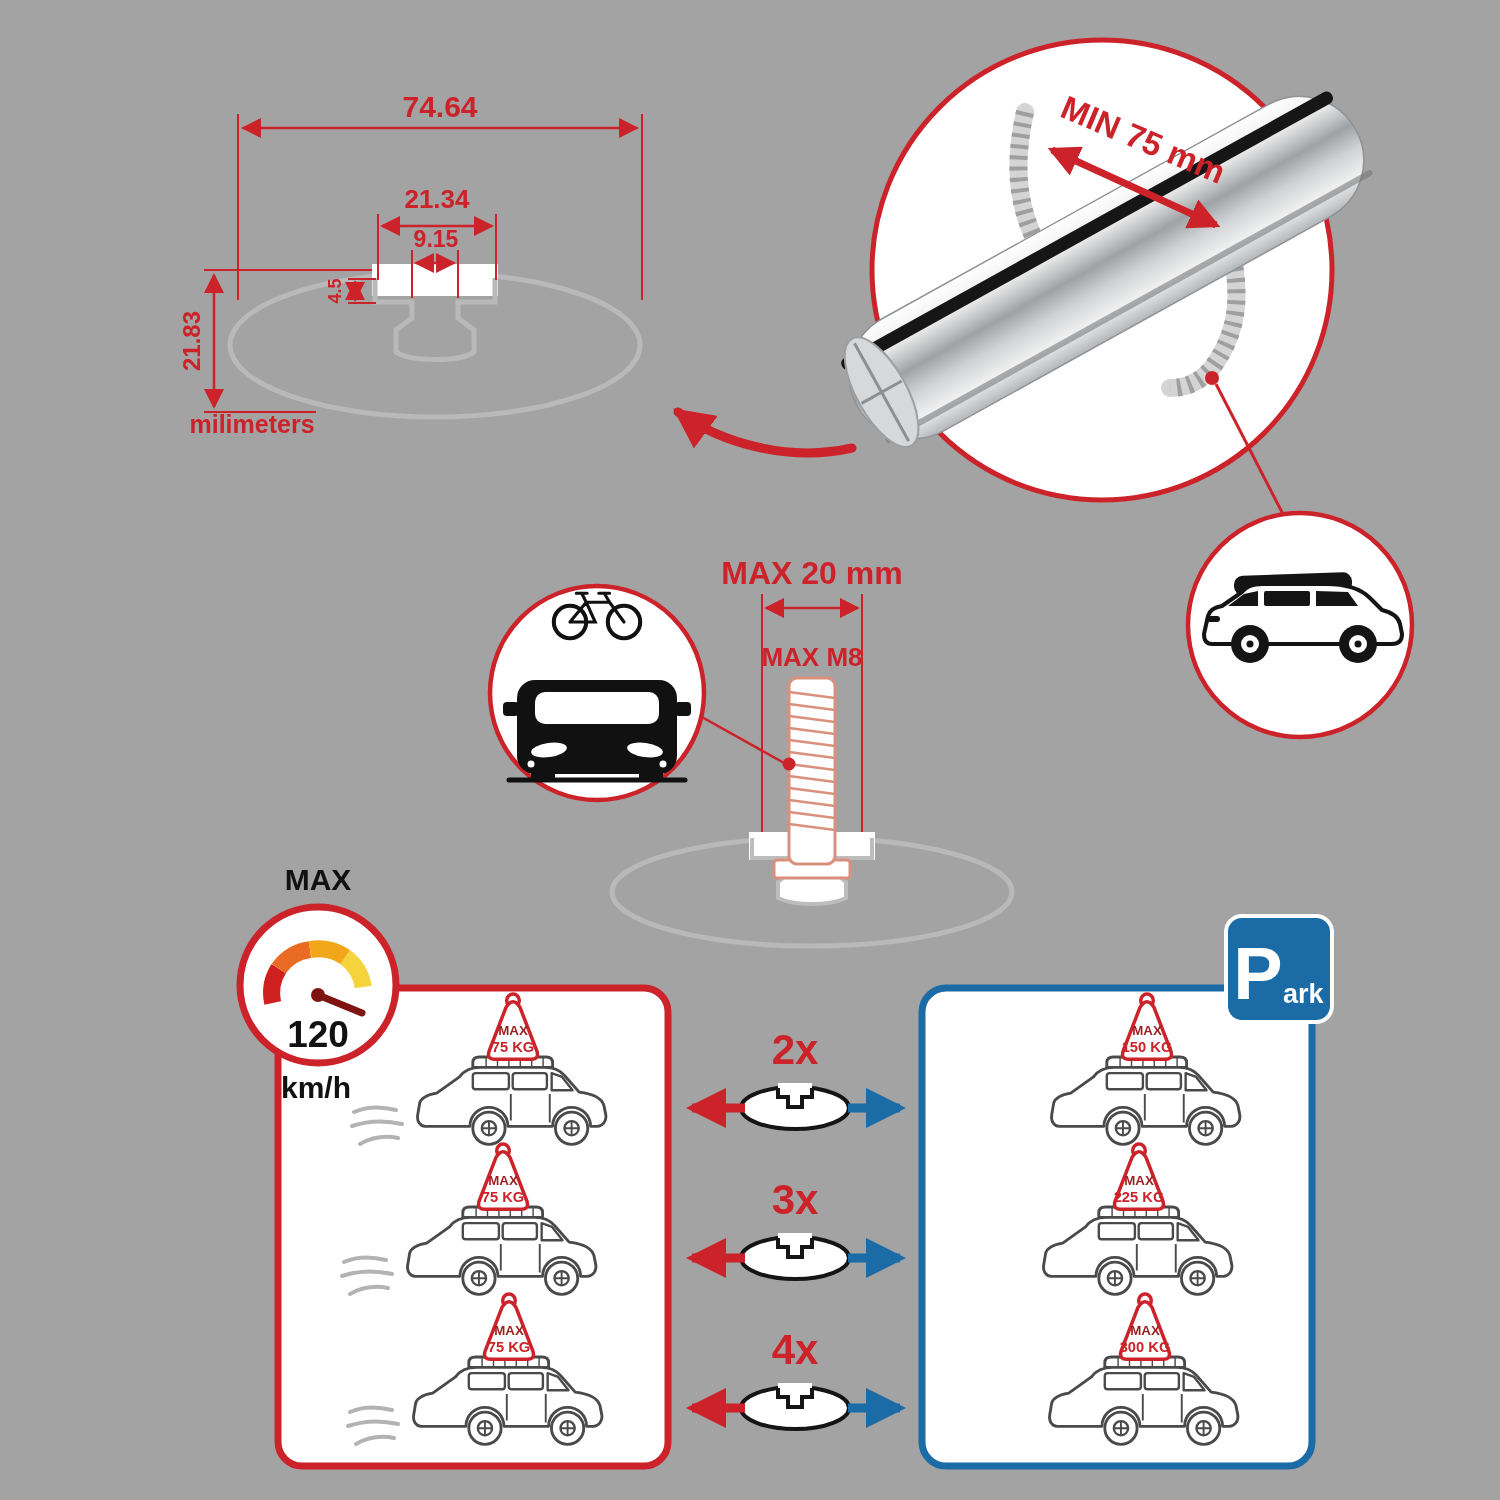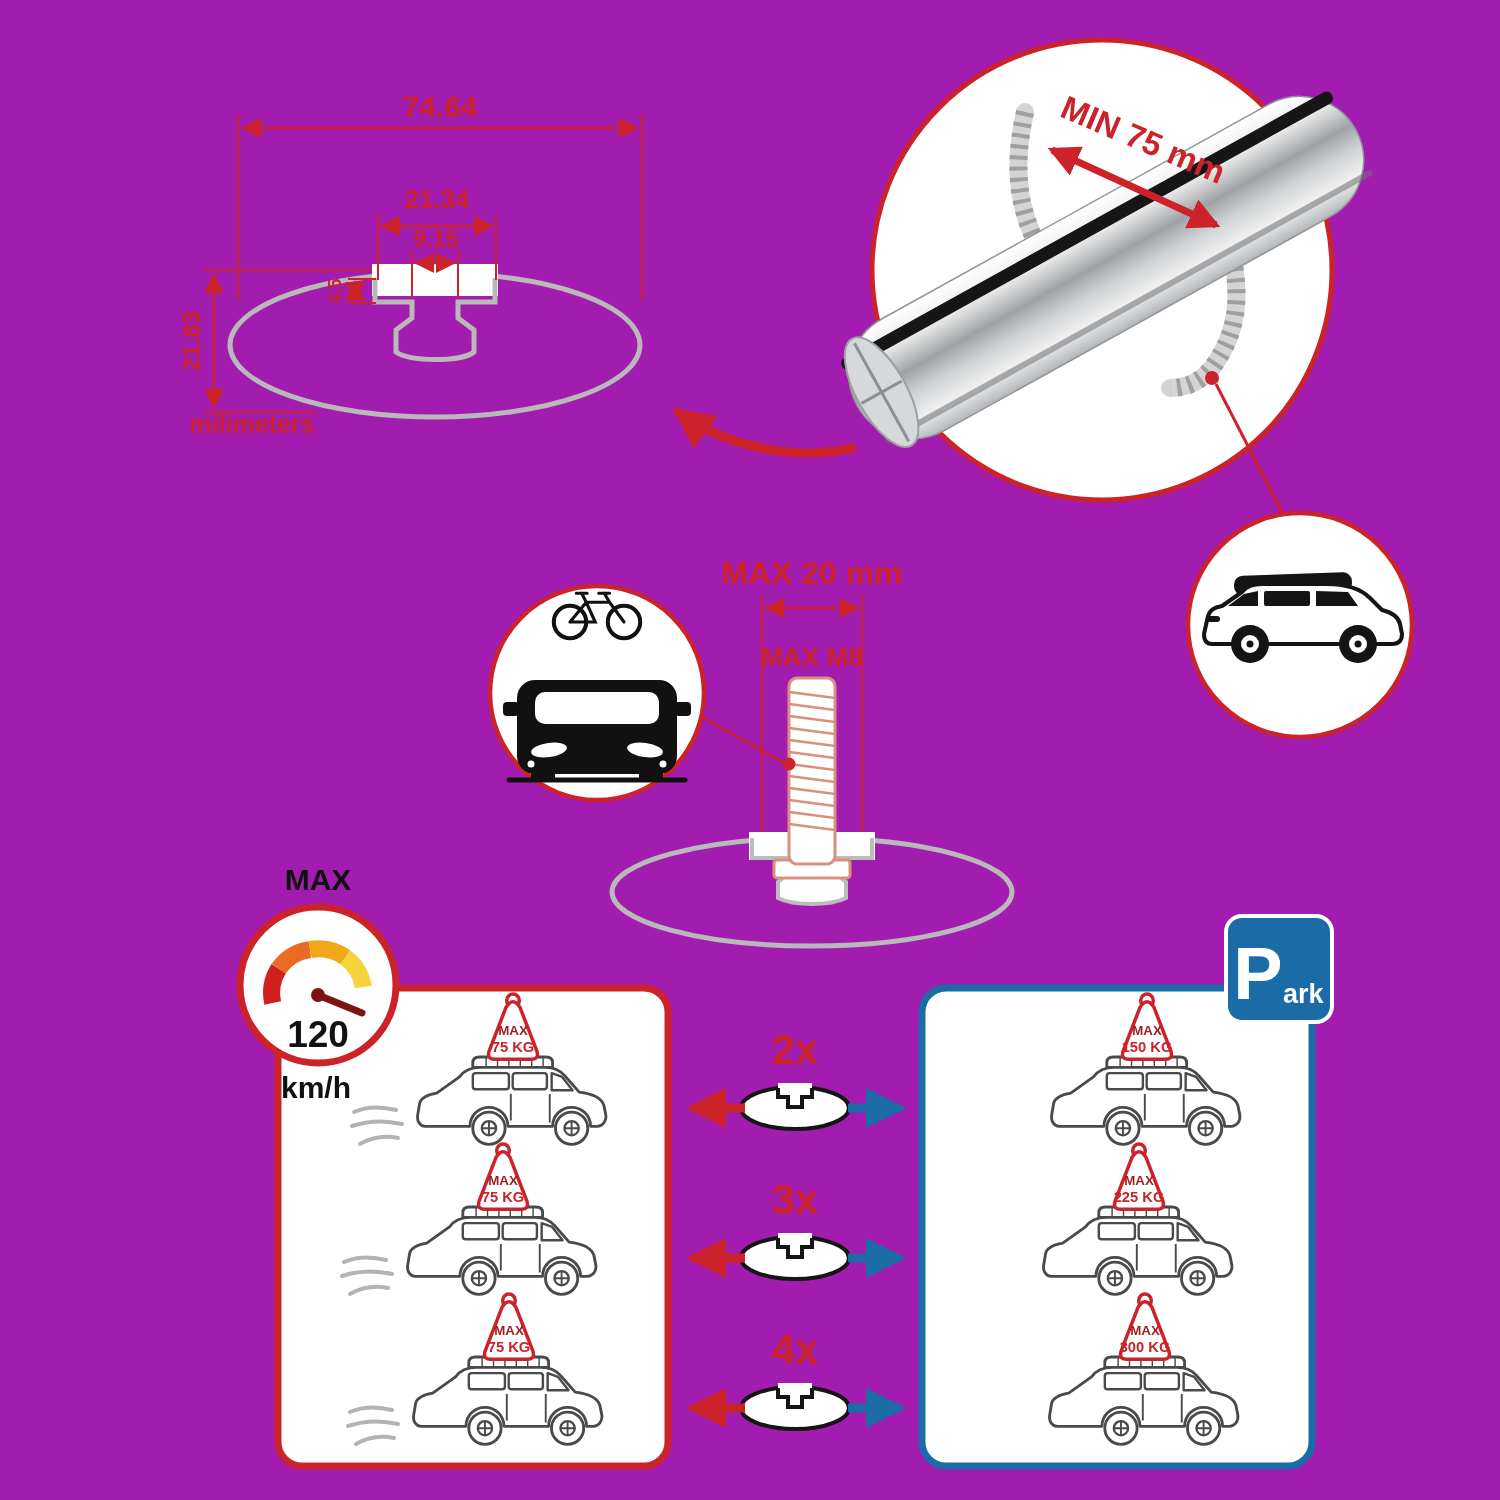--- a/index.html
+++ b/index.html
@@ -1,16 +1,16 @@
 <!DOCTYPE html>
 <html><head>
 <meta charset="utf-8">
 <style>
   html,body{margin:0;padding:0;background:#fff;}
-  #canvas{position:relative;width:1500px;height:1500px;background:#a21caf;overflow:hidden;}
+  #canvas{position:relative;width:1500px;height:1500px;background:#a3a3a3;overflow:hidden;}
   svg text{font-family:"Liberation Sans",sans-serif;font-weight:bold;}
   .t-red{fill:#cc2229;}
   .t-dark{fill:#111111;}
   .t-white{fill:#ffffff;}
   .t-badge-max{fill:#9c1f1f;}
   .dim{stroke:#cc2229;stroke-width:2.5;fill:none;}
   .ext{stroke:#cc2229;stroke-width:2;fill:none;}
   .grayline{stroke:#b9b9b9;stroke-width:5;fill:none;}
 </style>
 </head>

